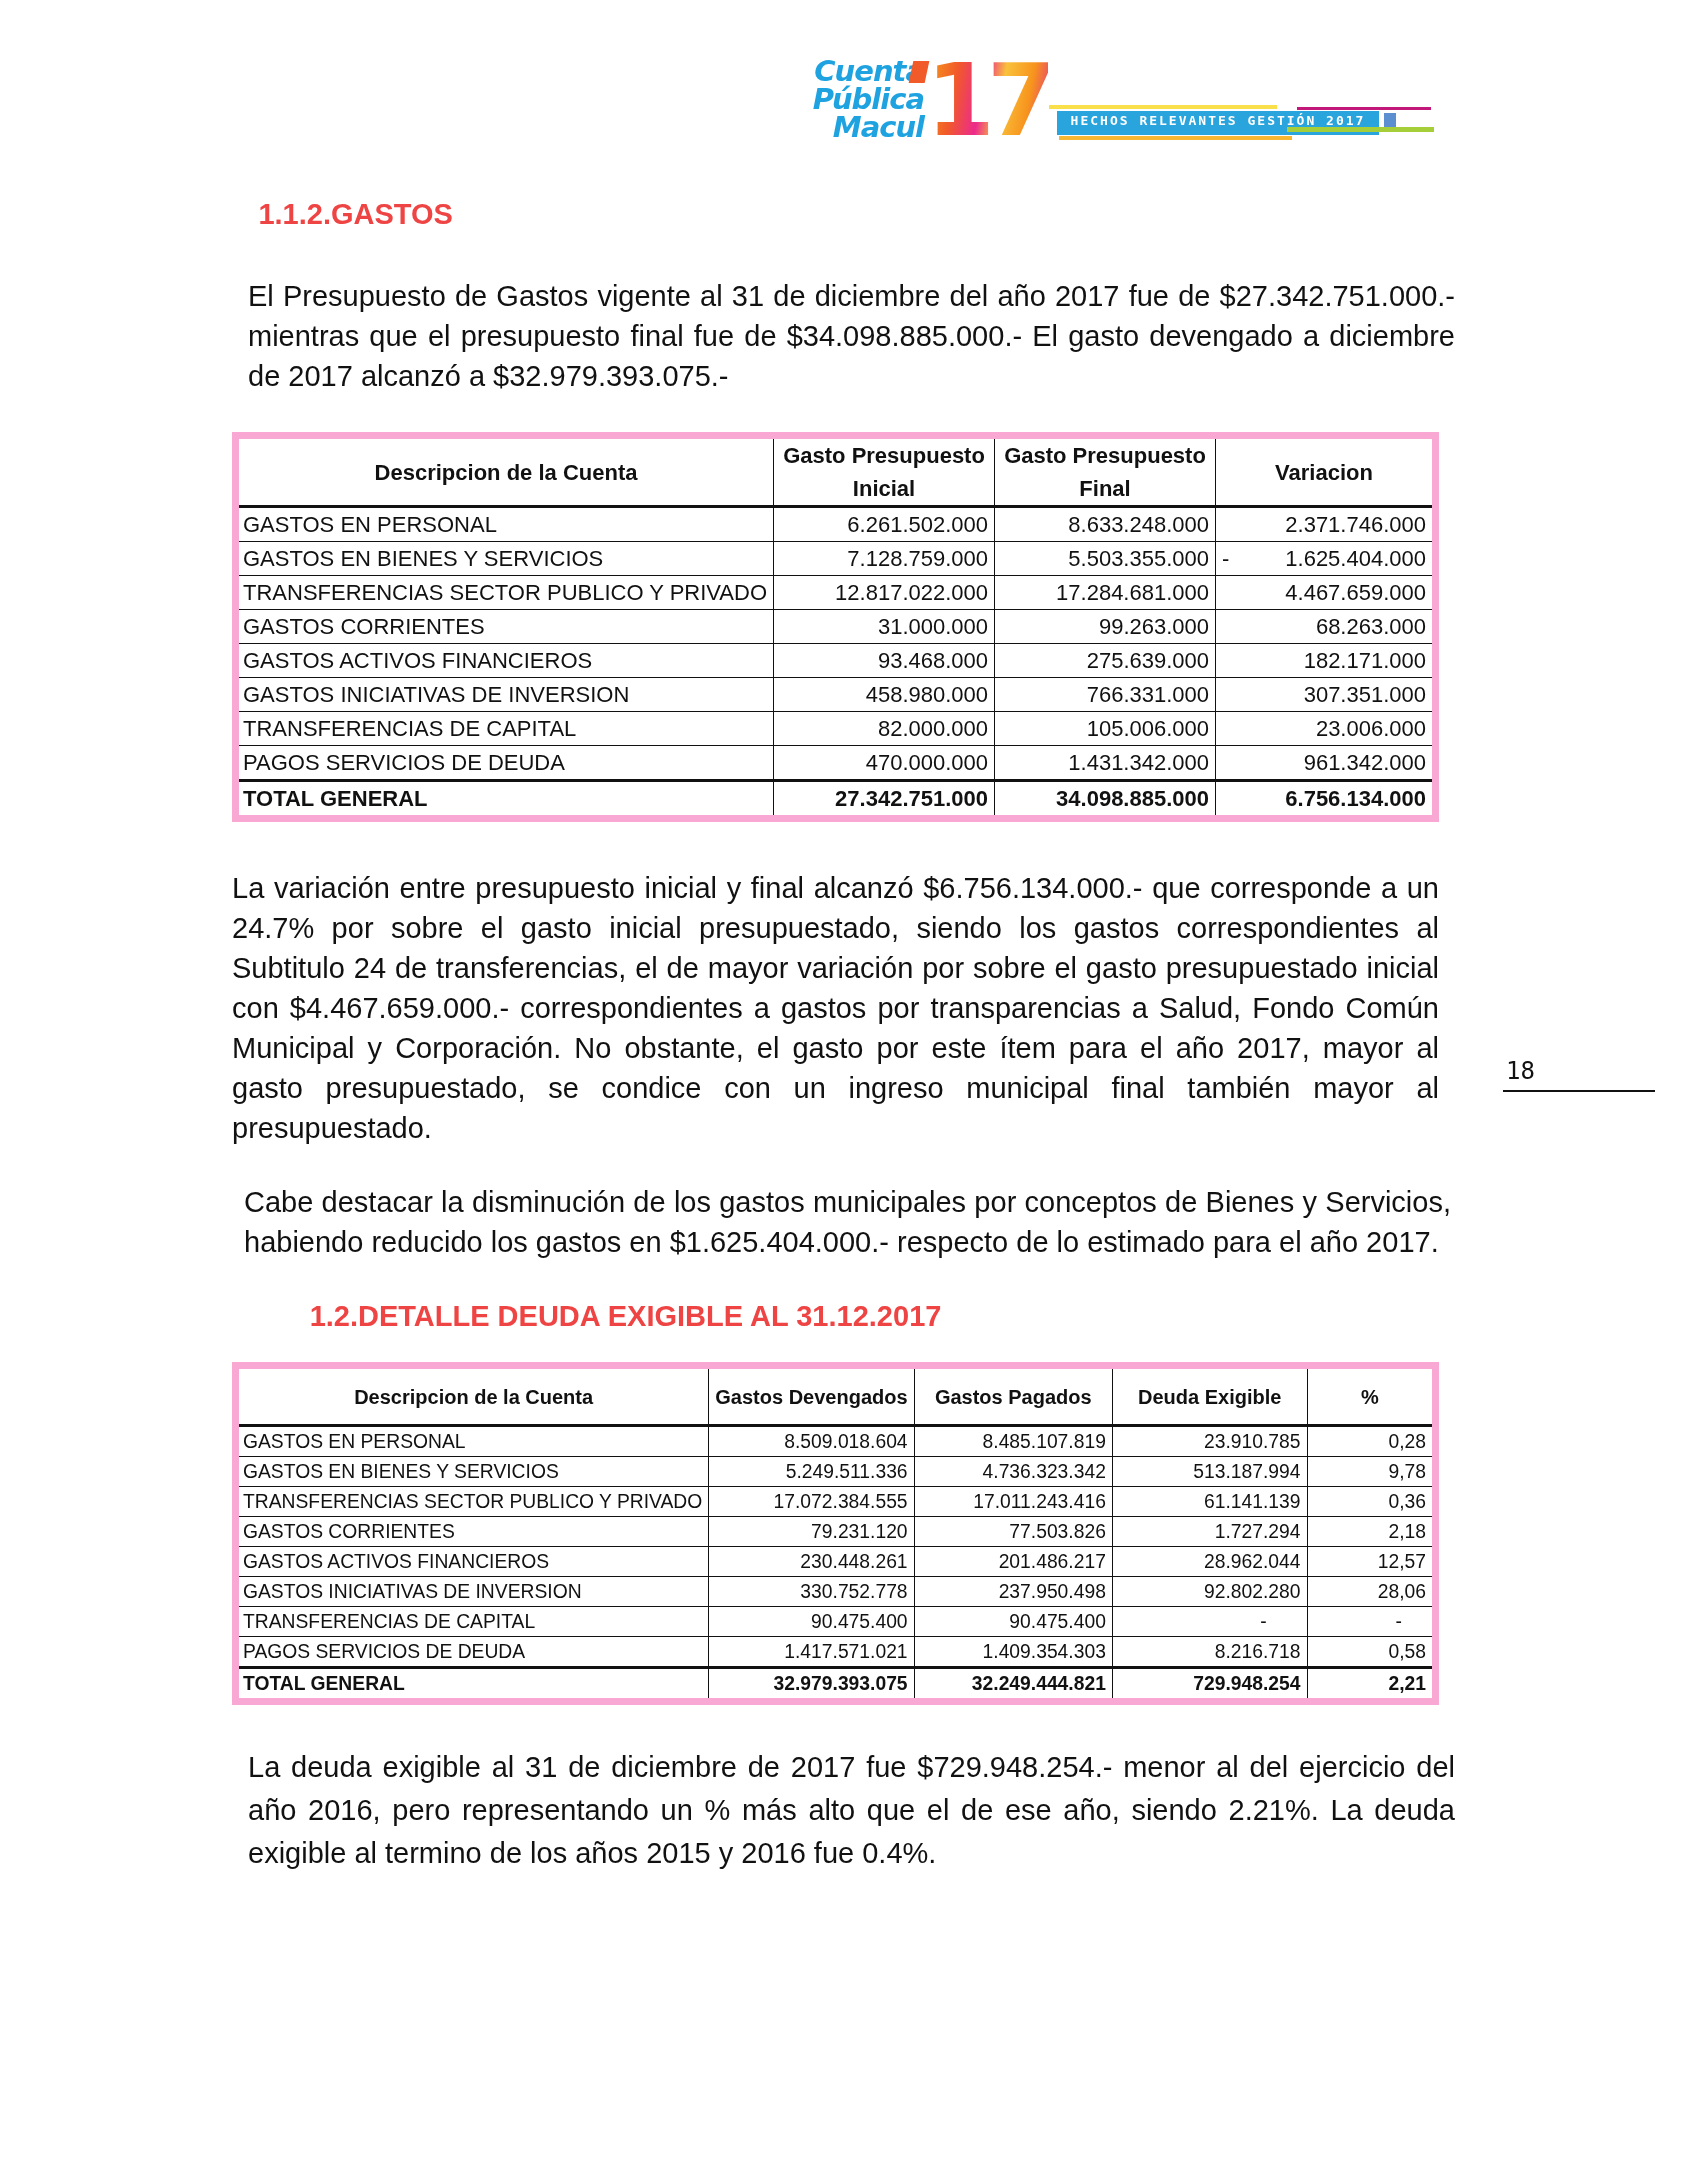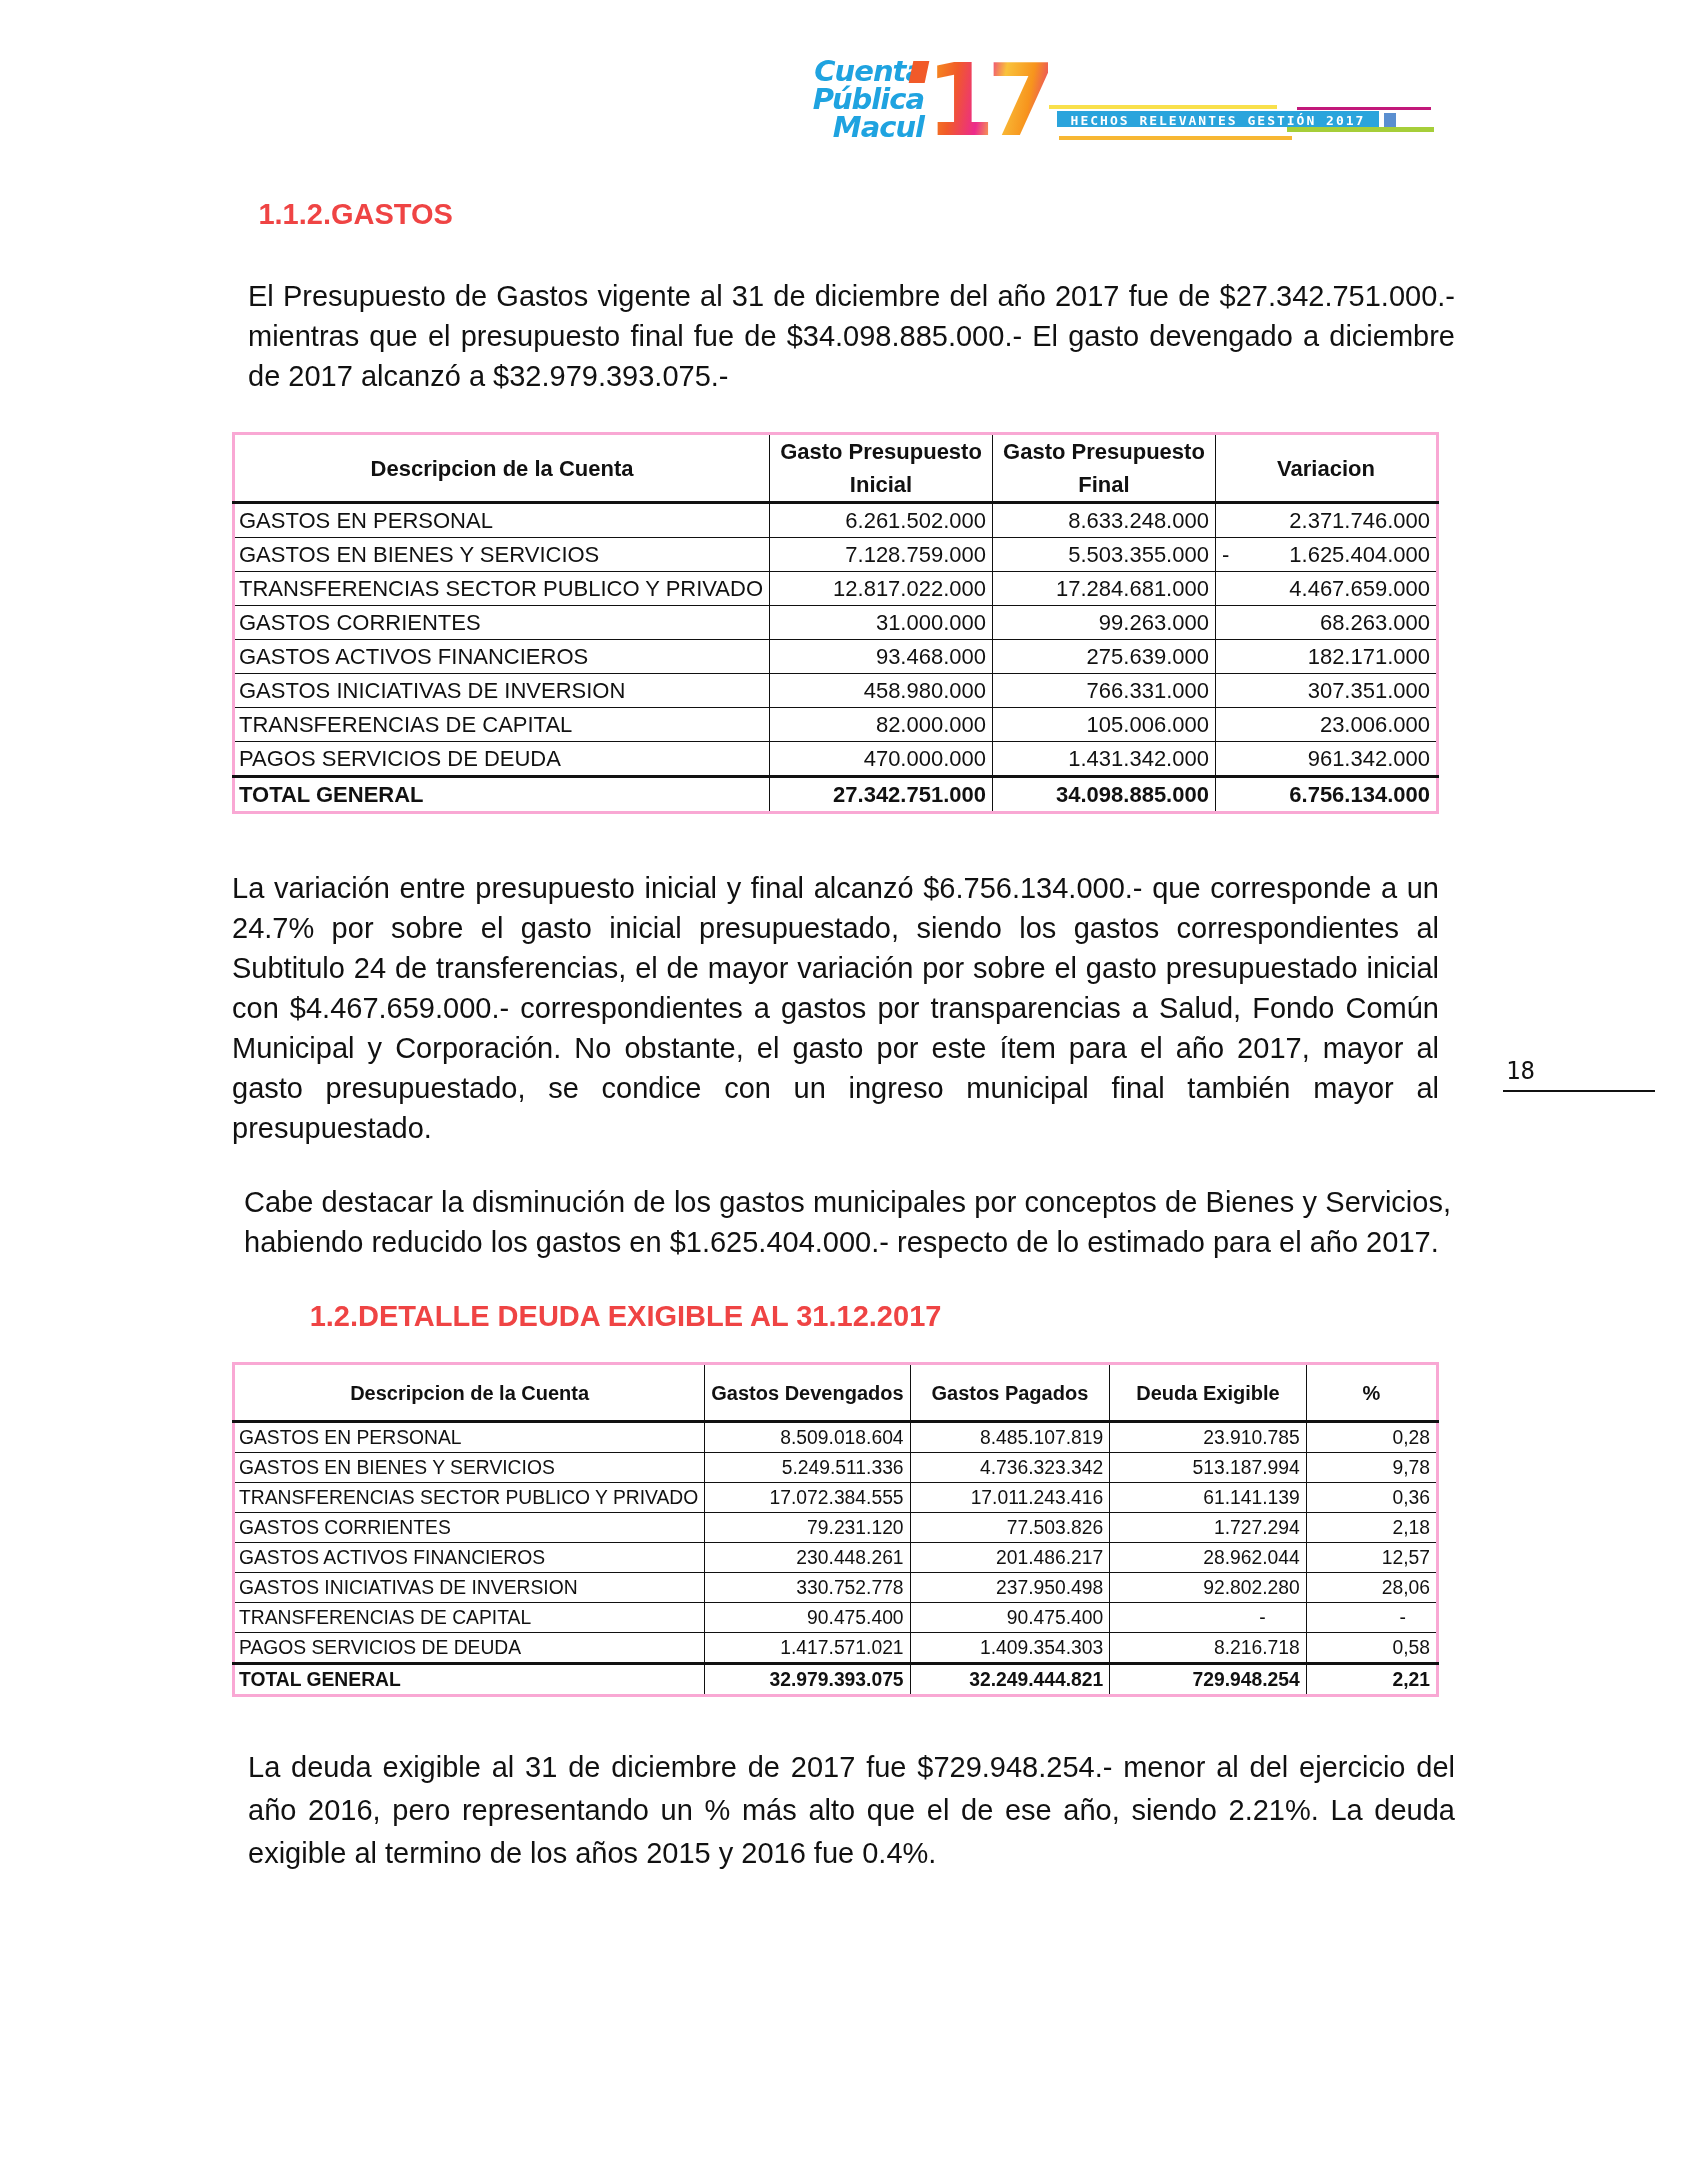--- a/index.html
+++ b/index.html
@@ -8,38 +8,38 @@
   
   .logo-text { position:absolute; left:775px; top:57px; width:149px;
     font-family:"DejaVu Sans", sans-serif; font-weight:bold; font-style:italic;
     color:#1fa3e0; font-size:29px; line-height:28px; text-align:right; letter-spacing:-1px; }
   .logo-17 { position:absolute; left:926px; top:51px; font-family:"DejaVu Sans", sans-serif;
     font-weight:bold; font-size:99px; line-height:99px; letter-spacing:-8px;
     background:linear-gradient(100deg,#f7a21b 0%,#f15a29 25%,#ec2a8c 45%,#f9c23c 60%,#f7941d 80%,#e4268a 100%);
     -webkit-background-clip:text; background-clip:text; color:transparent; }
   .logo-dot { position:absolute; left:911px; top:61px; width:16px; height:22px; background:#f15a29; transform:skewX(-12deg); }
   .banner-line { position:absolute; height:4px; }
-  .banner { position:absolute; left:1057px; top:111px; width:322px; height:16px; background:#2aa4dc;
+  .banner { position:absolute; left:1057px; top:111px; width:322px; height:24px; background:#2aa4dc;
     color:#ffffff; font-family:"DejaVu Sans Mono", monospace; font-size:13px; font-weight:bold;
     line-height:20px; text-align:center; letter-spacing:2px; }
   .banner-end { position:absolute; left:1384px; top:113px; width:12px; height:16px; background:#5b8fd0; }
   
   .h2 { position:absolute; left:232px; font-weight:bold; font-size:29px; color:#ef4444;text-align:right; }
   .h2 .num { display:inline-block; width:99px; }
   .para { position:absolute; left:232px; width:1207px; font-size:29px; line-height:40px;
     text-align:justify; color:#111; }
   
   table.t { position:absolute; border-collapse:collapse; font-family:"Liberation Sans", sans-serif; color:#111; }
   table.t td, table.t th { border:1.5px solid #111; padding:0 6px; white-space:nowrap; overflow:hidden; }
   table.t th { font-weight:bold; text-align:center; }
   table.t td.num { text-align:right; }
   table.t td.desc { text-align:left; padding-left:4px; }
   table.t tr.total td { font-weight:bold; }
   table.t thead tr { border-bottom:3px solid #111; }
-  table.t { border:3px solid #f9a8d4;padding-left:28px; }
+  table.t { border:7px solid #f9a8d4;padding-left:28px; }
   #t1 { left:232px; top:432px; width:1207px; font-size:22px; }
   #t1 th { height:65px; line-height:33px; font-size:22px; }
   #t1 td { height:33px; line-height:33px; }
   #t2 { left:232px; top:1362px; width:1207px; font-size:19.3px; }
   #t2 th { height:55px; line-height:28px; font-size:20px; }
   #t2 td { height:29px; line-height:29px; }
   .neg-mark { float:left; }
   .pagenum { position:absolute; left:1506px; top:1057px; font-family:"DejaVu Sans Mono", monospace; font-size:24px; color:#111; }
   .pageline { position:absolute; left:1503px; top:1090px; width:152px; height:2px; background:#111; }
 </style>

